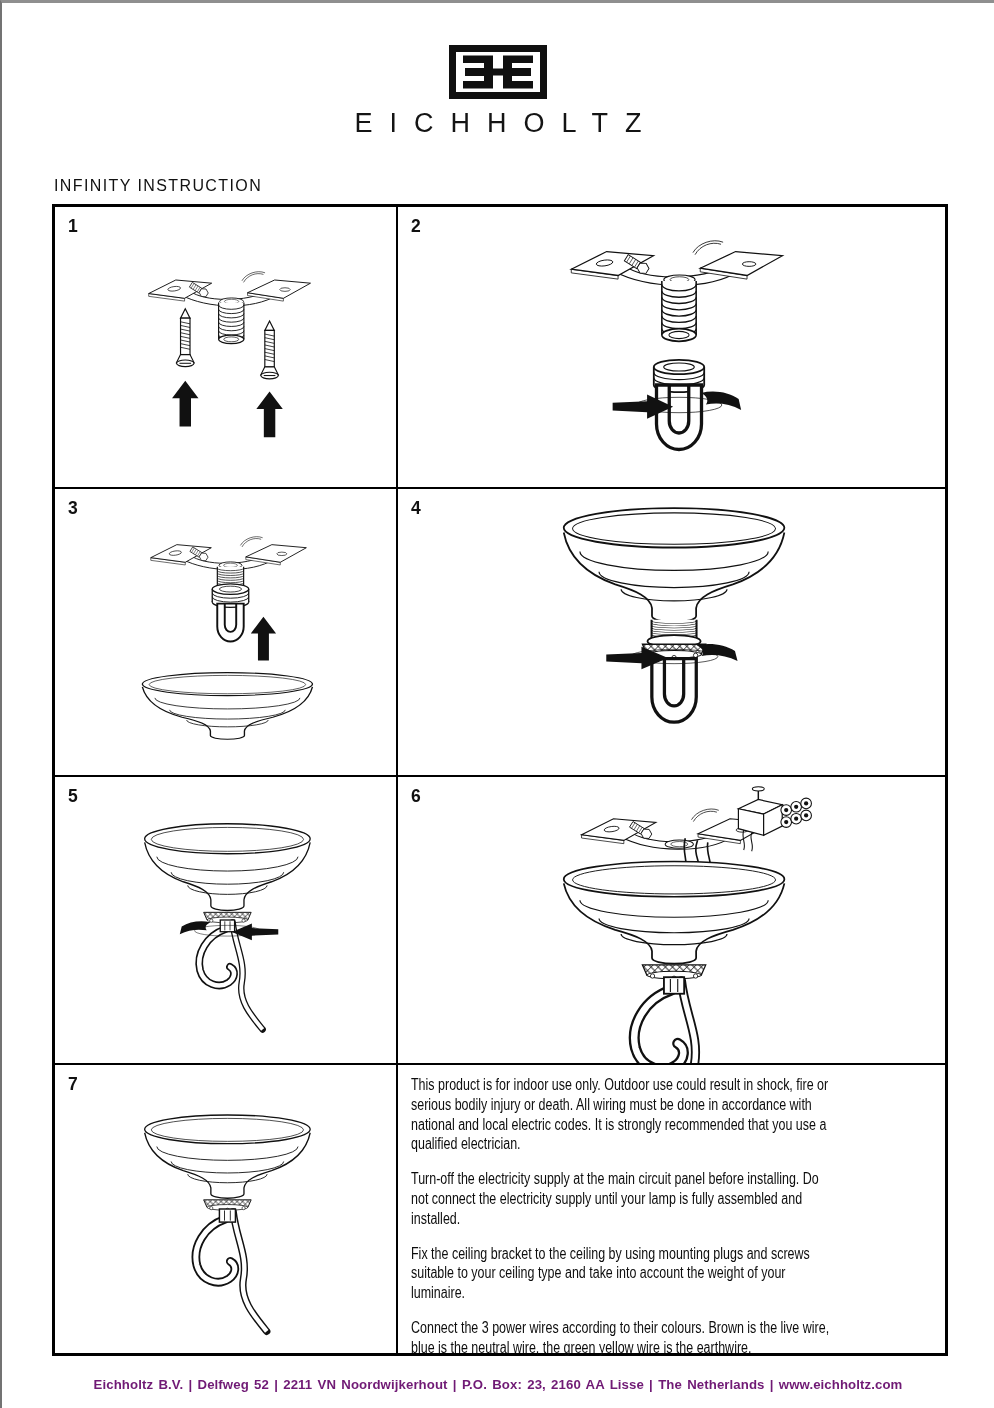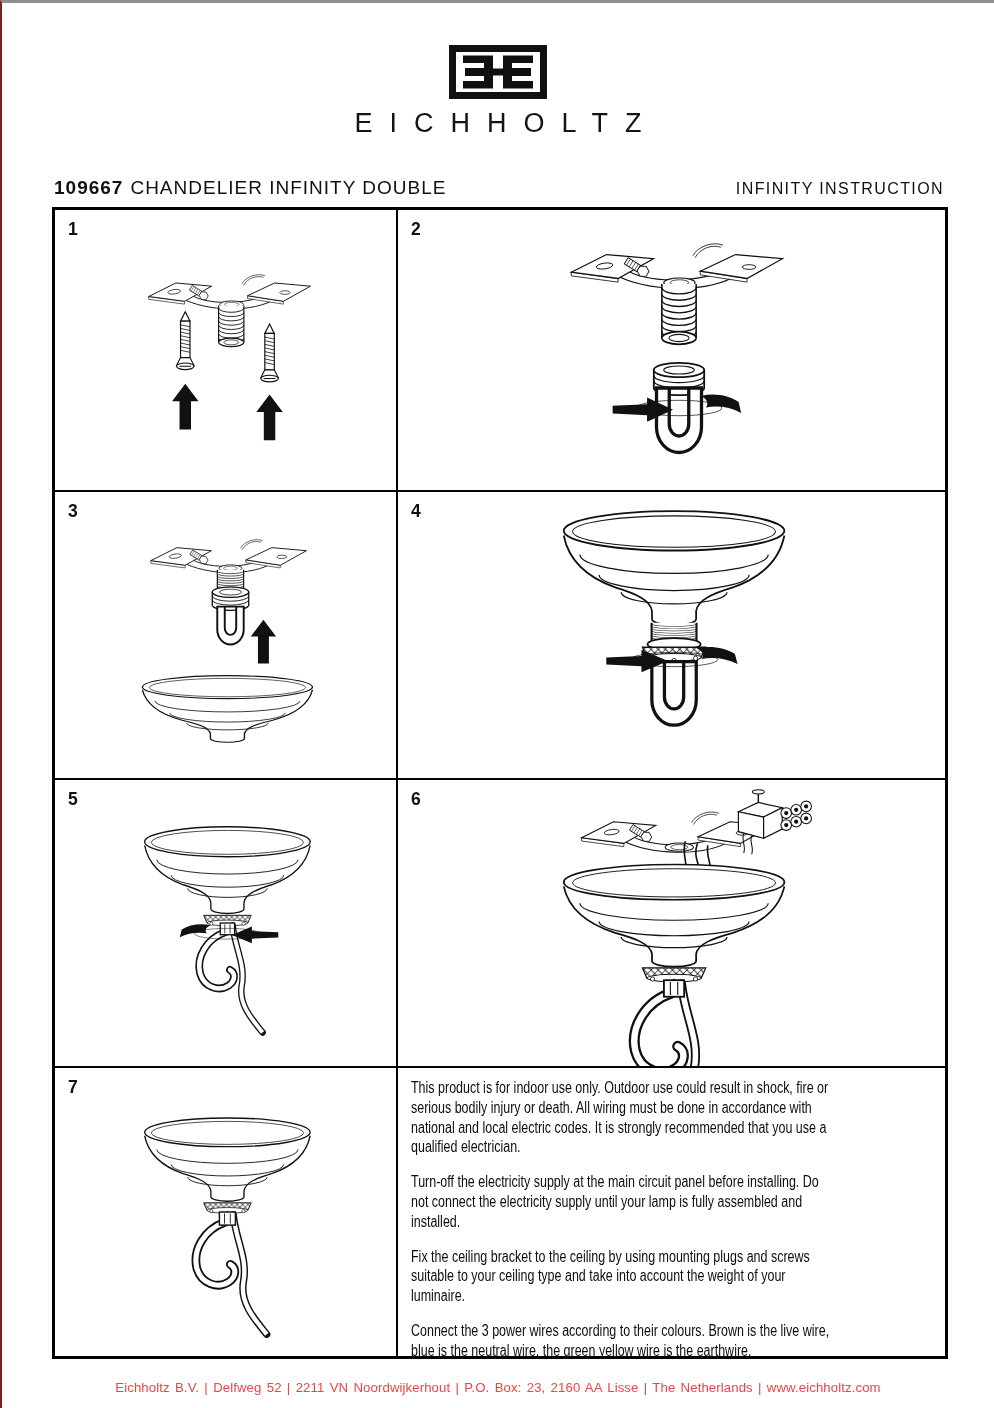--- a/index.html
+++ b/index.html
@@ -1,17 +1,17 @@
 <!DOCTYPE html>
 <html><head>
 <meta charset="utf-8">
 <style>
   html,body{margin:0;padding:0;background:#fff;}
   body{width:994px;height:1408px;font-family:"Liberation Sans","DejaVu Sans",sans-serif;color:#111;}
-  .page{width:992px;height:1405px;border-top:3px solid #8f8f8f;border-left:2px solid #7f1d1d;overflow:hidden;}
+  .page{width:992px;height:1405px;border-top:3px solid #8f8f8f;border-left:2px solid #737373;overflow:hidden;}
   
   .brand{text-align:center;}
   .logo-box{width:84px;height:40px;border:7px solid #101010;margin:42px auto 0;}
   .logo-box svg{display:block;}
   .brand-name{margin-top:9px;font-size:27px;font-weight:400;letter-spacing:17px;text-indent:17px;color:#141414;}
   
   .titlebar{display:flex;justify-content:space-between;align-items:flex-end;margin:38px 50px 8px 52px;}
   .title-left{font-size:19px;letter-spacing:1px;white-space:nowrap;}
   .title-left .code{font-weight:800;margin-right:7px;}
   .title-right{font-size:16px;letter-spacing:1.4px;padding-bottom:1px;white-space:nowrap;}
@@ -21,21 +21,21 @@
   .cell{position:relative;background:#fff;}
   .cell:nth-child(odd){border-right:2px solid #000;}
   .cell:nth-child(-n+6){border-bottom:2px solid #000;}
   .step-num{position:absolute;top:9px;left:13px;font-size:17.5px;font-weight:700;z-index:2;}
   .illu{position:absolute;left:0;top:0;width:100%;height:100%;}
   
   .warn{padding:10px 0 16px 13px;box-sizing:border-box;}
   .warn-inner{width:534px;transform:scaleX(0.8);transform-origin:0 0;font-size:15.6px;line-height:1.27;color:#0d0d0d;}
   .warn-inner p{margin:0 0 15px 0;}
   
-  .footer{margin-top:21px;text-align:center;font-size:13.2px;letter-spacing:0.1px;word-spacing:1.5px;color:#ef4444;}
+  .footer{margin-top:21px;text-align:center;font-size:13.2px;letter-spacing:0.1px;word-spacing:1.5px;color:#701a75;font-weight:bold;}
   .defs-holder{position:absolute;width:0;height:0;overflow:hidden;}
 </style>
 </head>
 <body>
 
 <svg class="defs-holder" aria-hidden="true">
   <defs>
     <pattern id="hatch" width="8" height="8" patternUnits="userSpaceOnUse" patternTransform="rotate(45)">
       <rect width="8" height="8" fill="#fff"></rect>
       <line x1="0" y1="0" x2="0" y2="8" stroke="#111" stroke-width="2"></line>
@@ -172,23 +172,20 @@
         </defs>
         <use href="#Eglyph" transform="translate(37,3.5) scale(-1,1)"></use>
         <use href="#Eglyph" transform="translate(47,3.5)"></use>
         <rect x="35.5" y="16.5" width="13" height="7" fill="#101010"></rect>
       </svg>
     </div>
     <div class="brand-name">EICHHOLTZ</div>
   </div>
 
   <div class="titlebar">
-    <div class="title-left">
-      <span class="code">109667</span><span>CHANDELIER INFINITY DOUBLE</span>
-    </div>
     <div class="title-right">INFINITY INSTRUCTION</div>
   </div>
 
   <div class="grid">
 
     <div class="cell">
       <span class="step-num">1</span>
       <svg class="illu" viewBox="0 0 445 280" preserveAspectRatio="xMidYMid meet">
         <use href="#bracket" transform="translate(115,38) scale(0.52)"></use>
         <use href="#pipe" transform="translate(230,82) scale(0.75,0.8)"></use>

